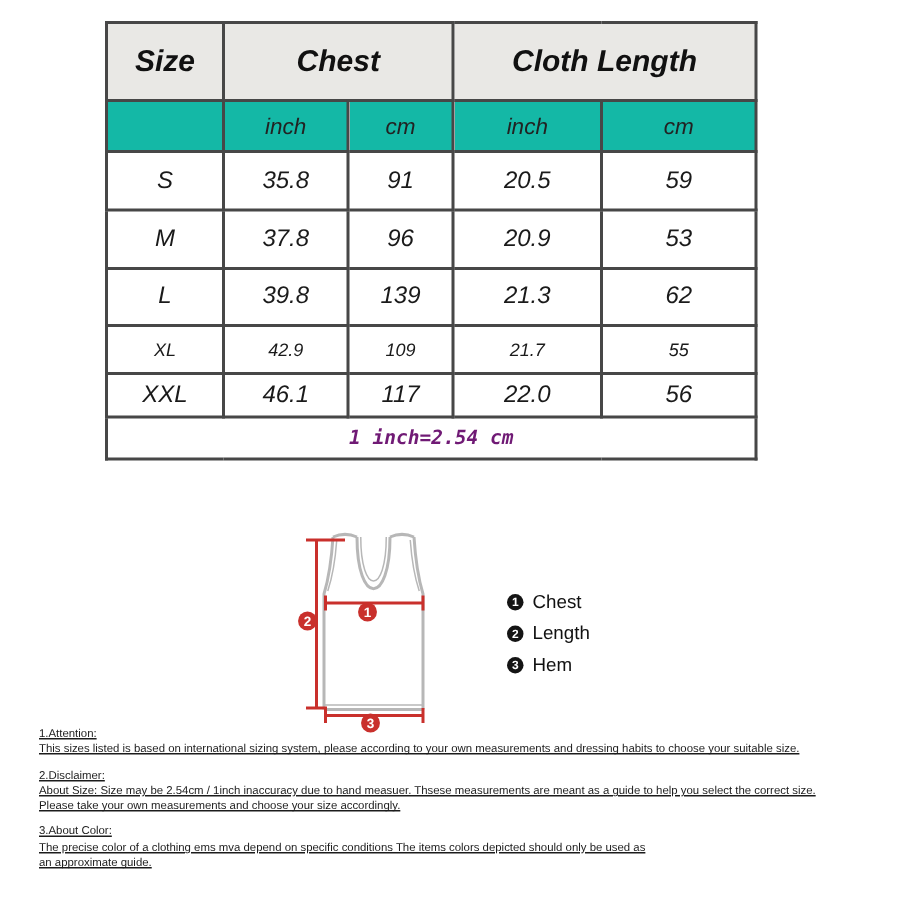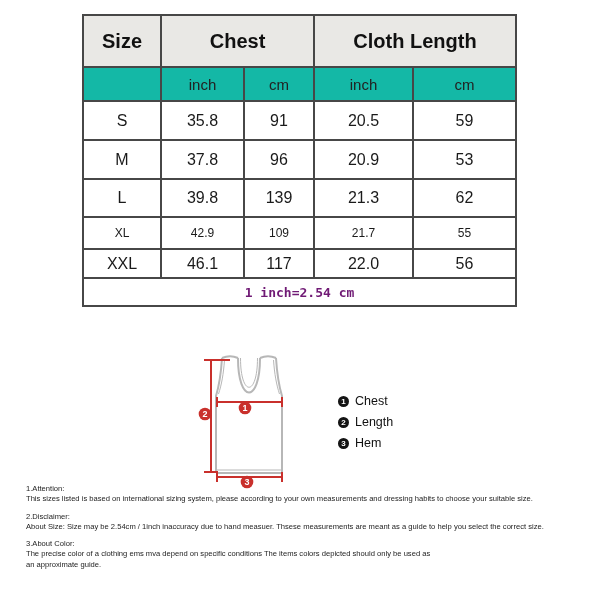--- a/index.html
+++ b/index.html
@@ -1,20 +1,20 @@
 <!DOCTYPE html>
 <html><head>
 <meta charset="utf-8">
 <style>
   html,body{margin:0;padding:0;background:#fff;}
   #stage{position:relative;width:600px;height:600px;background:#ffffff;overflow:hidden;
          font-family:"Liberation Sans",sans-serif;color:#1a1a1a;}
 
   
-  .chart-wrap{position:absolute;left:82px;top:14px;}
+  .chart-wrap{position:absolute;left:70px;top:14px;font-style:italic;}
   table.size-chart{border-collapse:collapse;table-layout:fixed;width:433px;}
   table.size-chart td{border:2px solid #474747;text-align:center;vertical-align:middle;
                       padding:0;overflow:hidden;}
   tr.hdr td{background:#e9e8e5;font-weight:bold;font-size:20px;height:50px;color:#111;}
   tr.sub td{background:#14b8a6;font-size:15px;height:32px;color:#222;}
   tr.body-s  td{font-size:16px;height:37px;}
   tr.body-m  td{font-size:16px;height:37px;}
   tr.body-l  td{font-size:16px;height:36px;}
   tr.body-xl td{font-size:12px;height:30px;}
   tr.body-xxl td{font-size:16px;height:27px;}
@@ -26,21 +26,21 @@
   .legend{position:absolute;left:338px;top:394px;}
   .legend-row{display:flex;align-items:center;margin-bottom:7px;}
   .legend-marker{width:11px;height:11px;border-radius:50%;background:#141414;color:#fff;
                  font-size:8px;line-height:11px;text-align:center;font-weight:bold;
                  margin-right:6px;flex:0 0 auto;}
   .legend-label{font-size:12.5px;color:#111;}
 
   
   .notes{position:absolute;left:26px;top:484px;width:566px;font-size:7.6px;
          line-height:10.3px;color:#1c1c1c;}
-  .note-section{margin:0 0 7px 0;}
+  .note-section{margin:0 0 7px 0;text-decoration:underline;}
   .note-line{white-space:nowrap;}
 </style>
 </head>
 <body>
 
 <div id="stage">
 
   <div class="chart-wrap">
     <table class="size-chart">
       <colgroup>
@@ -158,20 +158,21 @@
   </div>
 
   <div class="notes">
     <div class="note-section">
       <div class="note-line">1.Attention:</div>
       <div class="note-line">This sizes listed is based on international sizing system, please according to your own measurements and dressing habits to choose your suitable size.</div>
     </div>
     <div class="note-section">
       <div class="note-line">2.Disclaimer:</div>
       <div class="note-line">About Size: Size may be 2.54cm / 1inch inaccuracy due to hand measuer. Thsese measurements are meant as a guide to help you select the correct size.</div>
+      <div class="note-line">Please take your own measurements and choose your size accordingly.</div>
     </div>
     <div class="note-section">
       <div class="note-line">3.About Color:</div>
       <div class="note-line">The precise color of a clothing ems mva depend on specific conditions The items colors depicted should only be used as</div>
       <div class="note-line">an approximate guide.</div>
     </div>
   </div>
 
 </div>
 

